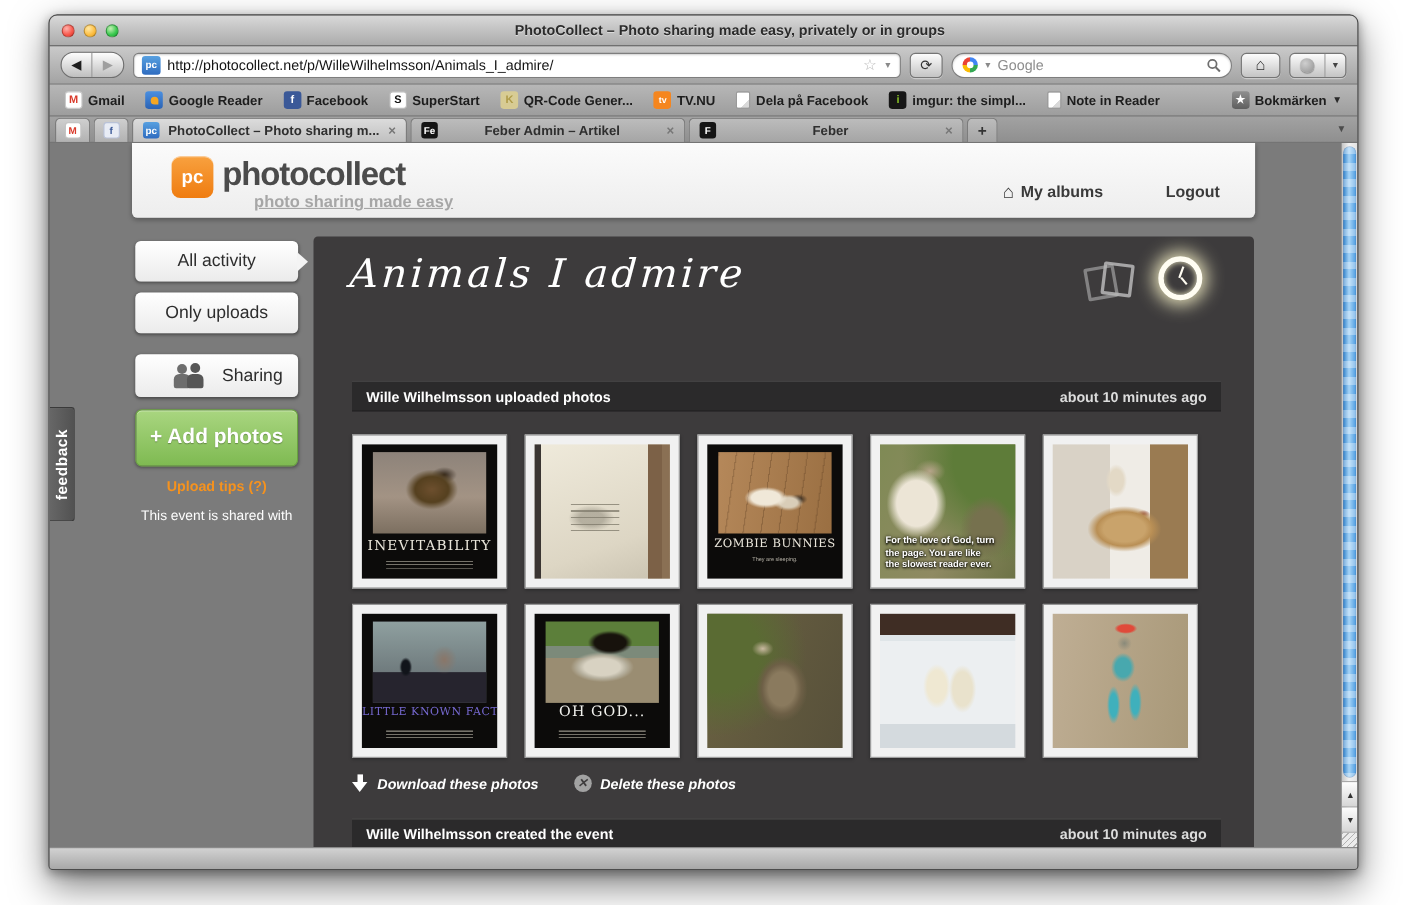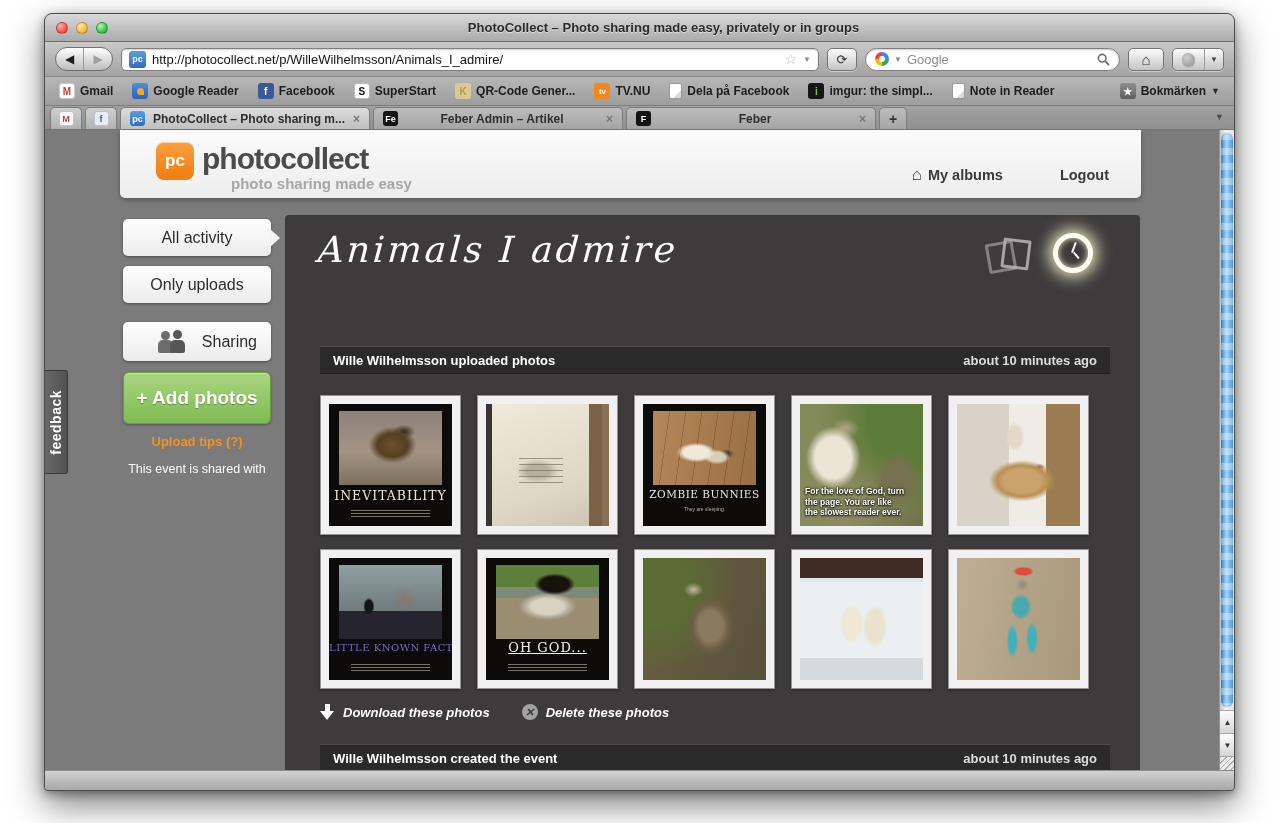--- a/index.html
+++ b/index.html
@@ -95,21 +95,21 @@
   .content { flex:1; position:relative; background:#7b7b7b; overflow:hidden; }
 
   .site-header { position:absolute; left:75px; top:0; width:1021px; height:68px;
     background:linear-gradient(#fbfbfb,#ededed); border-radius:0 0 5px 5px;
     box-shadow:0 2px 5px rgba(0,0,0,.3); }
   .logo { position:absolute; left:36px; top:12px; display:flex; gap:8px; }
   .logo-badge { width:38px; height:38px; border-radius:8px; background:linear-gradient(#f8a13f,#ef7c10);
     color:#fff; font-size:17px; font-weight:bold; display:flex; align-items:center; justify-content:center;
     box-shadow:inset 0 1px 0 rgba(255,255,255,.5); }
   .logo-name { font-size:30px; font-weight:bold; color:#4b4b4b; letter-spacing:-1px; line-height:1; margin-top:2px; }
-  .logo-tagline { font-size:15px; font-weight:bold; color:#a6a6a6; margin-left:29px; margin-top:1px; }
+  .logo-tagline { font-size:15px; font-weight:bold; color:#a6a6a6; margin-left:29px; margin-top:1px;text-decoration:underline; }
   .hnav { position:absolute; right:32px; top:36px; display:flex; gap:57px; align-items:center;
     font-size:14.5px; font-weight:bold; color:#3a3a3a; }
   .hnav-item { display:flex; align-items:center; gap:6px; }
   .home-glyph { font-size:17px; line-height:1; color:#3a3a3a; }
 
   .side-btn { position:absolute; left:78px; width:148px; height:37px;
     background:linear-gradient(#ffffff,#ebebeb); border-radius:5px;
     box-shadow:0 1px 3px rgba(0,0,0,.4); display:flex; align-items:center; justify-content:center;
     font-size:16px; color:#2d2d2d; }
   .side-btn.active::after { content:""; position:absolute; right:-9px; top:50%; margin-top:-9px;
@@ -209,21 +209,21 @@
   .pp6 { background:
     radial-gradient(ellipse 7px 11px at 29% 56%, #11141a 0 55%, transparent 80%),
     radial-gradient(ellipse 16px 18px at 63% 47%, #8a7668, transparent 72%),
     linear-gradient(transparent 62%, #26242e 62%),
     linear-gradient(#8fa0a0, #5c6468); }
   .ph6 .ptitle { color:#7568cf; font-size:10px; }
   .pp7 { background:
     radial-gradient(ellipse 26px 14px at 57% 26%, #17120c 0 55%, transparent 78%),
     radial-gradient(ellipse 36px 17px at 50% 56%, #d8d2c2 0 45%, #b8b2a0 60%, transparent 80%),
     linear-gradient(#5c7f3a 0 30%, #7c8a7a 30% 45%, #9a8d72 45%); }
-  .ph7 .ptitle { font-size:13px; color:#f2f2ee; letter-spacing:1px; text-decoration:underline; top:67%; }
+  .ph7 .ptitle { font-size:13px; color:#f2f2ee; letter-spacing:1px; top:67%; }
   .ph8 { background:
     radial-gradient(ellipse 30px 38px at 55% 56%, #8a7a5e 0 40%, #6d5f46 60%, transparent 78%),
     radial-gradient(ellipse 14px 10px at 41% 26%, #c9b9a0, transparent 70%),
     radial-gradient(circle at 10% 28%, #5a6b33 0 25%, transparent 55%),
     linear-gradient(110deg, #6b6242, #57503a); }
   .ph9 { background:
     radial-gradient(ellipse 16px 26px at 42% 54%, #efe8d2 0 55%, transparent 78%),
     radial-gradient(ellipse 16px 28px at 61% 56%, #e9e2cc 0 55%, transparent 78%),
     linear-gradient(transparent 82%, #d4dade 82%),
     linear-gradient(#3f2d24 0 16%, #dfe5e8 16% 20%, #eceff1 20%); }

